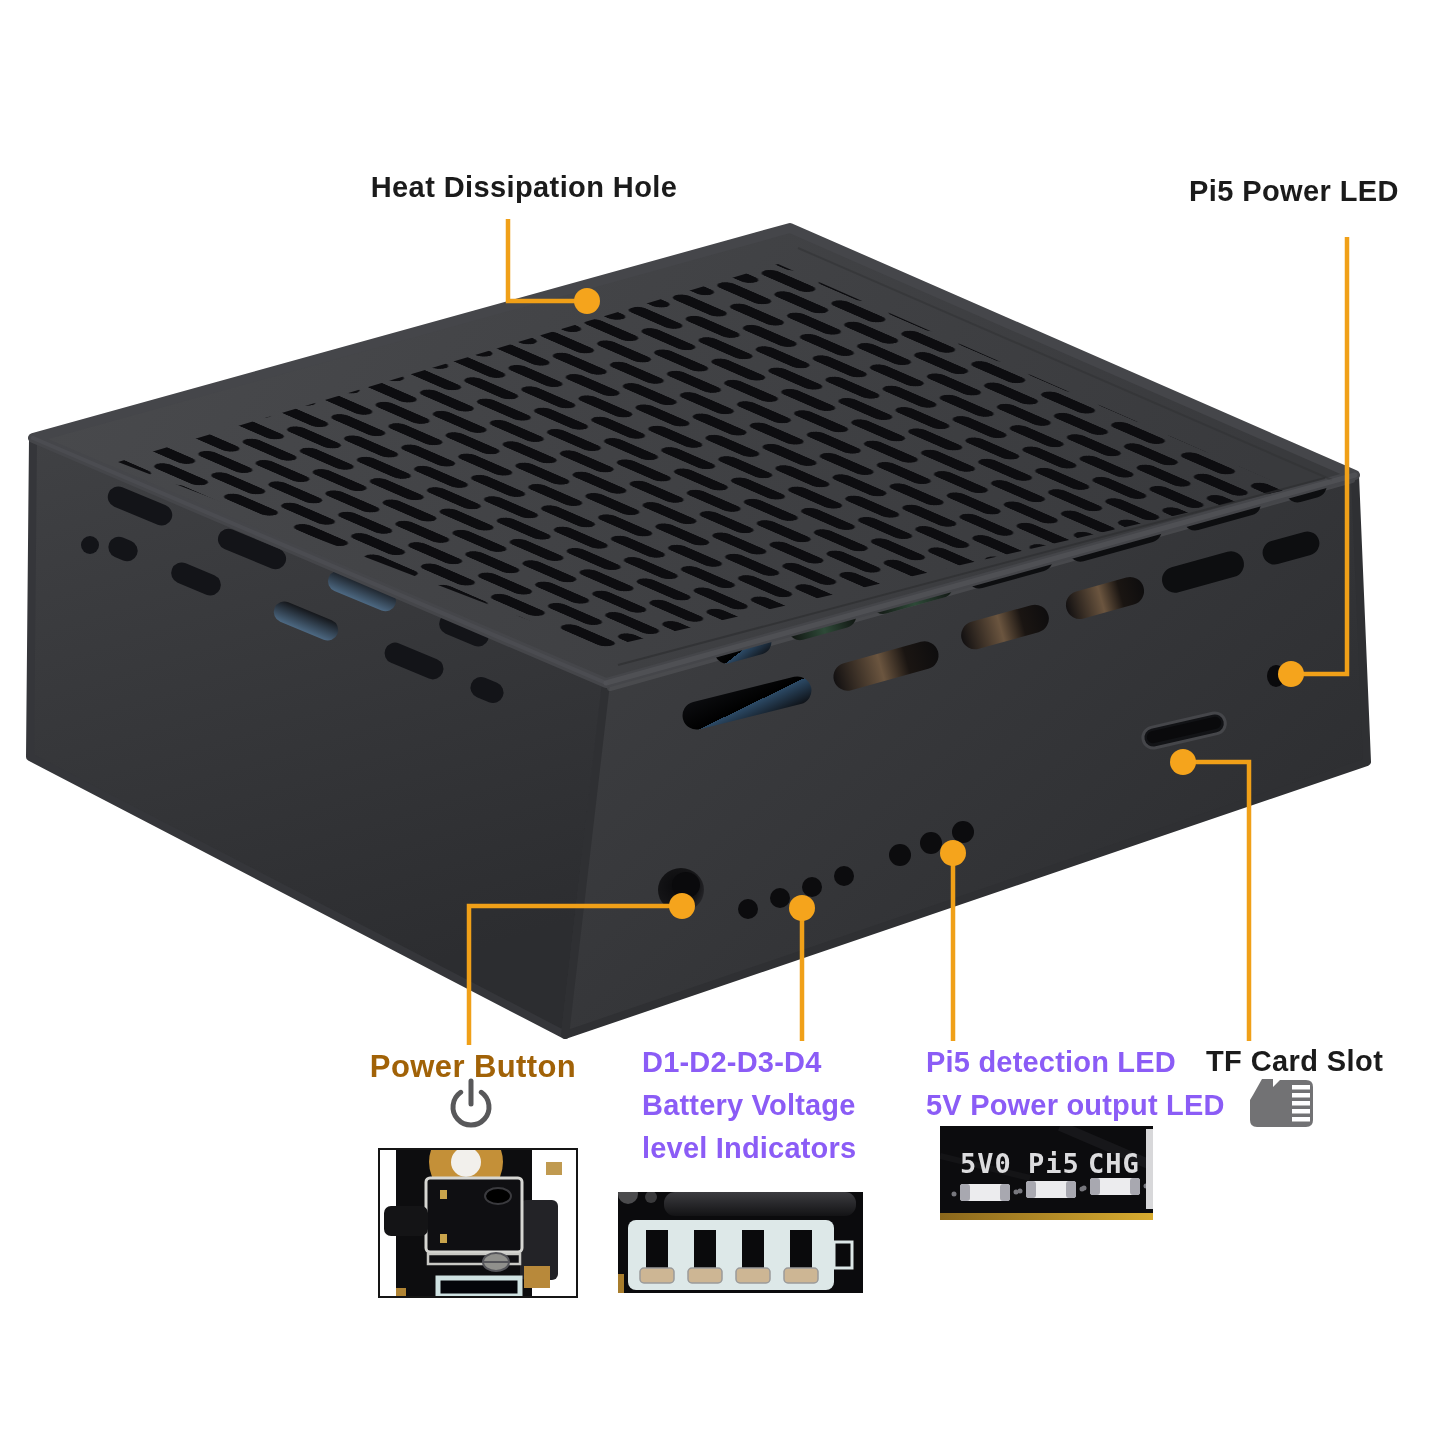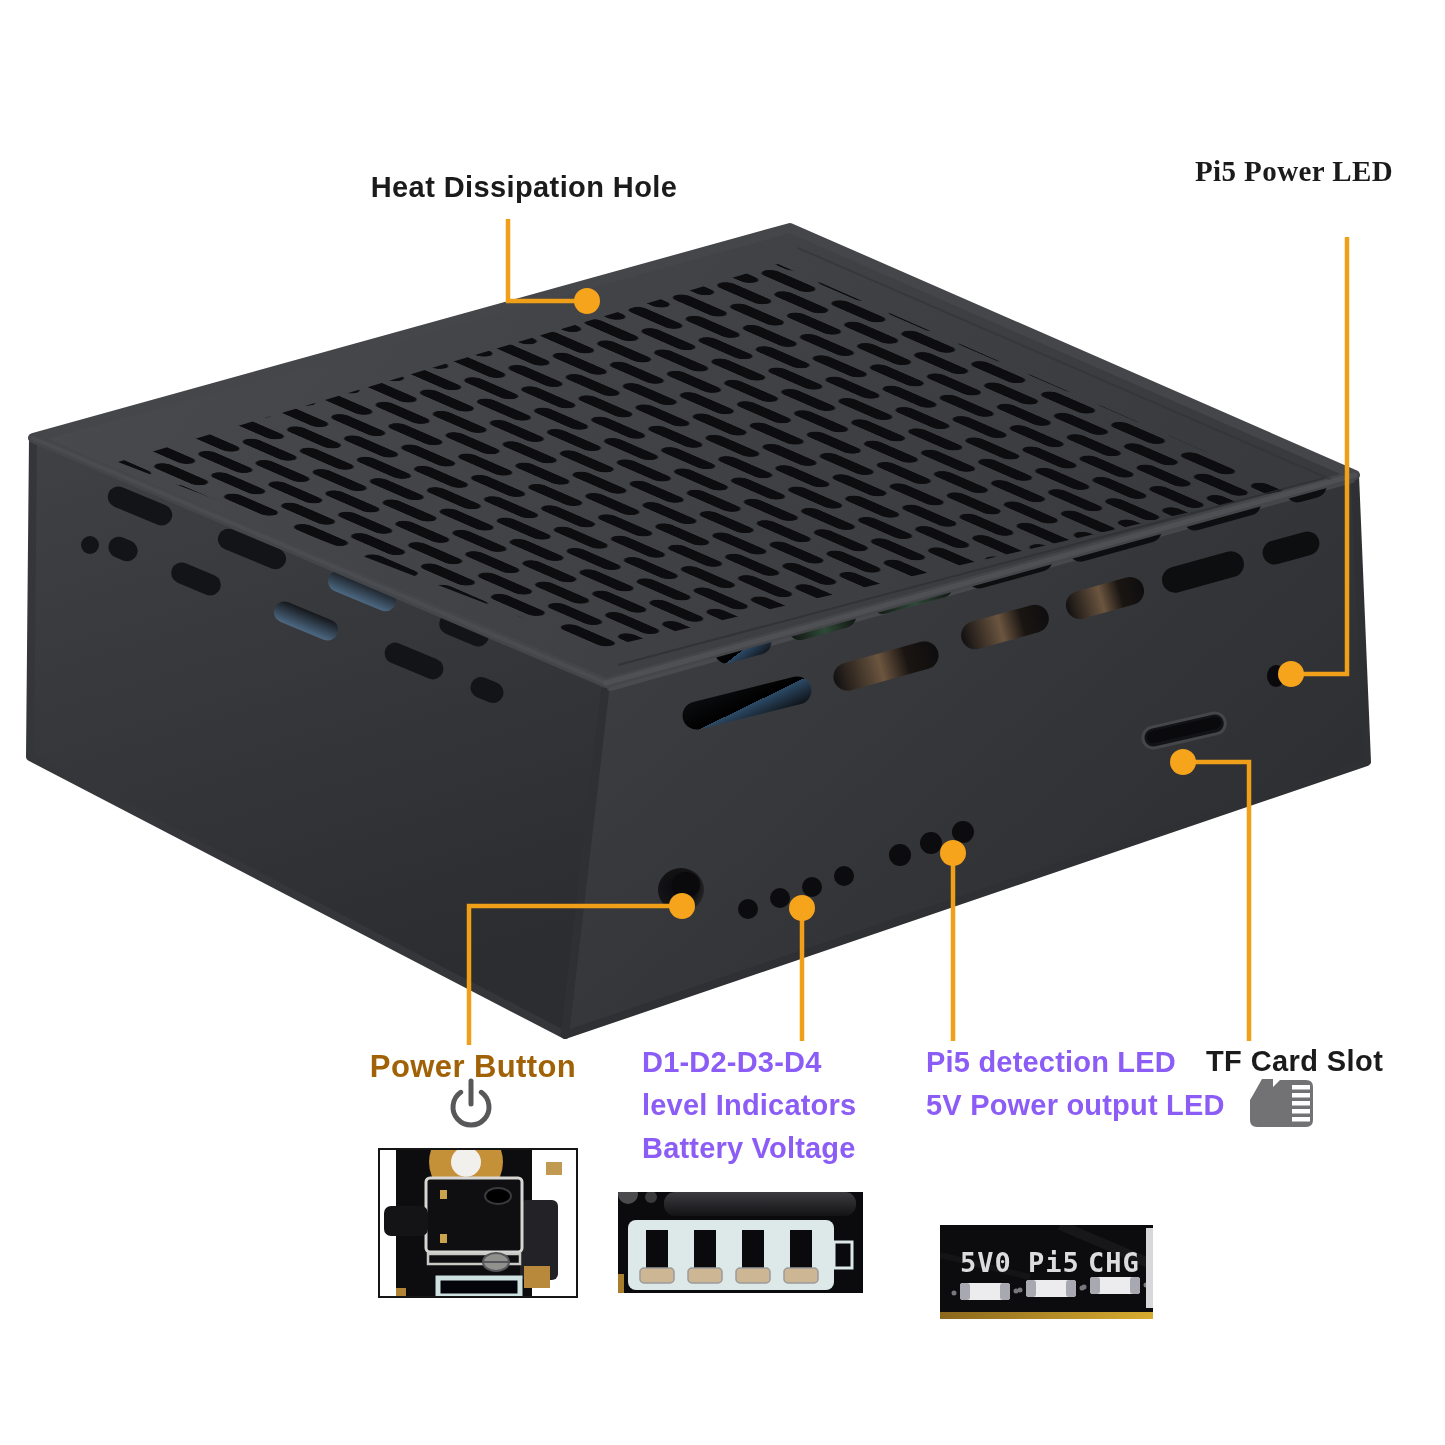--- a/index.html
+++ b/index.html
@@ -10,21 +10,21 @@
   .label{position:absolute;color:#1b1b1b;font-size:29px;font-weight:600;
          letter-spacing:.4px;white-space:nowrap;line-height:34px;}
   .label.center{text-align:center;}
   .label.red{color:#a16207;}
   .multiline{position:absolute;color:#8b5cf6;font-size:29px;font-weight:600;
              letter-spacing:.2px;line-height:43px;white-space:nowrap;}
   .inset{position:absolute;overflow:hidden;}
   #inset-button{left:378px;top:1148px;width:196px;height:146px;background:#fff;
                 border:2px solid #151515;}
   #inset-pads{left:618px;top:1192px;width:245px;height:101px;background:#0b0b0d;}
-  #inset-leds{left:940px;top:1225px;width:213px;height:94px;background:#0c0c0e;}
+  #inset-leds{left:940px;top:1126px;width:213px;height:94px;background:#0c0c0e;}
   .pcb-text{position:absolute;top:22px;color:#dcdcde;font-family:"DejaVu Sans Mono",monospace;
             font-weight:bold;font-size:27px;letter-spacing:1px;}
 </style>
 </head>
 <body>
 
 <div class="stage">
 
   <svg id="case-layer" width="1445" height="1445" viewBox="0 0 1445 1445">
     <defs>
@@ -180,28 +180,28 @@
         <rect x="1292" y="1093" width="18" height="4.5"></rect>
         <rect x="1292" y="1101" width="18" height="4.5"></rect>
         <rect x="1292" y="1109" width="18" height="4.5"></rect>
         <rect x="1292" y="1117" width="18" height="4.5"></rect>
       </g>
     </g>
   </svg>
 
   <div class="label center" style="left:368px;top:170px;width:312px;">Heat Dissipation Hole</div>
 
-  <div class="label center" style="left:1186px;top:154px;width:216px;font-family:Liberation Serif, serif;">Pi5 Power LED</div>
+  <div class="label center" style="left:1186px;top:174px;width:216px;">Pi5 Power LED</div>
 
   <div class="label red center" style="left:348px;top:1050px;width:250px;font-size:31px;font-weight:700;">Power Button</div>
 
   <div class="multiline" style="left:642px;top:1041px;">
     <div>D1-D2-D3-D4</div>
+    <div>Battery Voltage</div>
     <div>level Indicators</div>
-    <div>Battery Voltage</div>
   </div>
 
   <div class="multiline" style="left:926px;top:1041px;">
     <div>Pi5 detection LED</div>
     <div>5V Power output LED</div>
   </div>
 
   <div class="label" style="left:1206px;top:1044px;">TF Card Slot</div>
 
   <div class="inset" id="inset-button">

